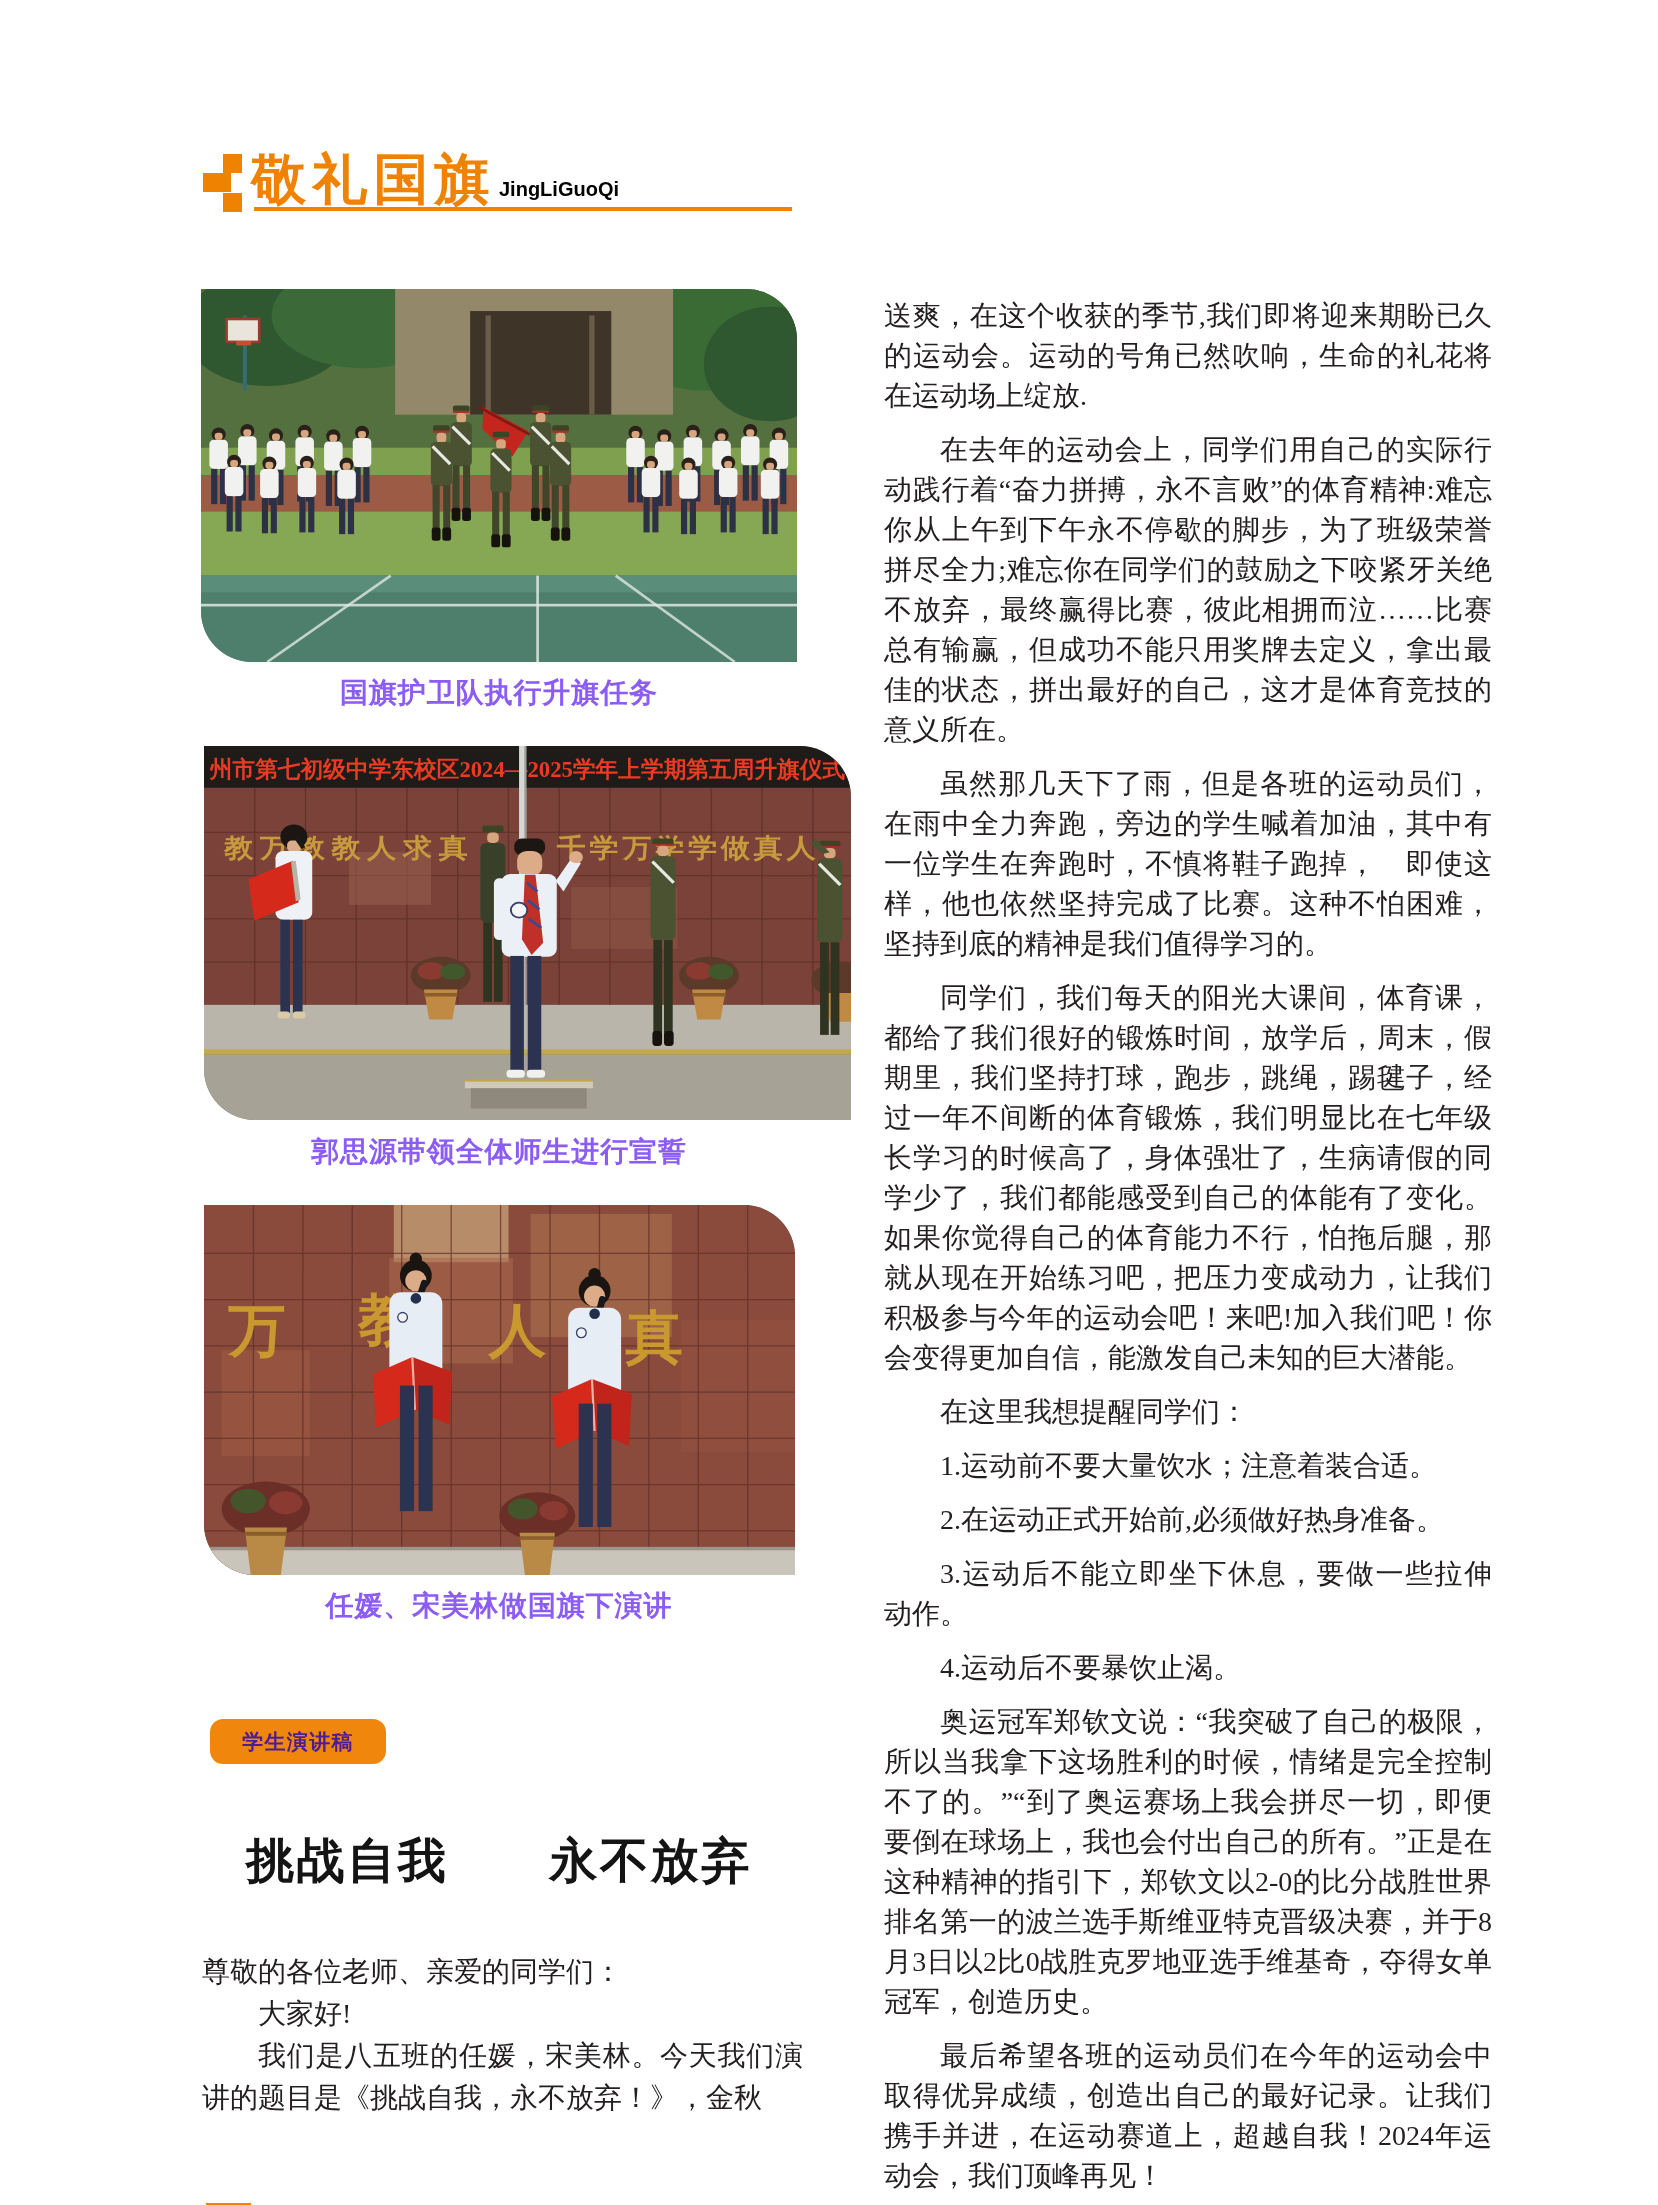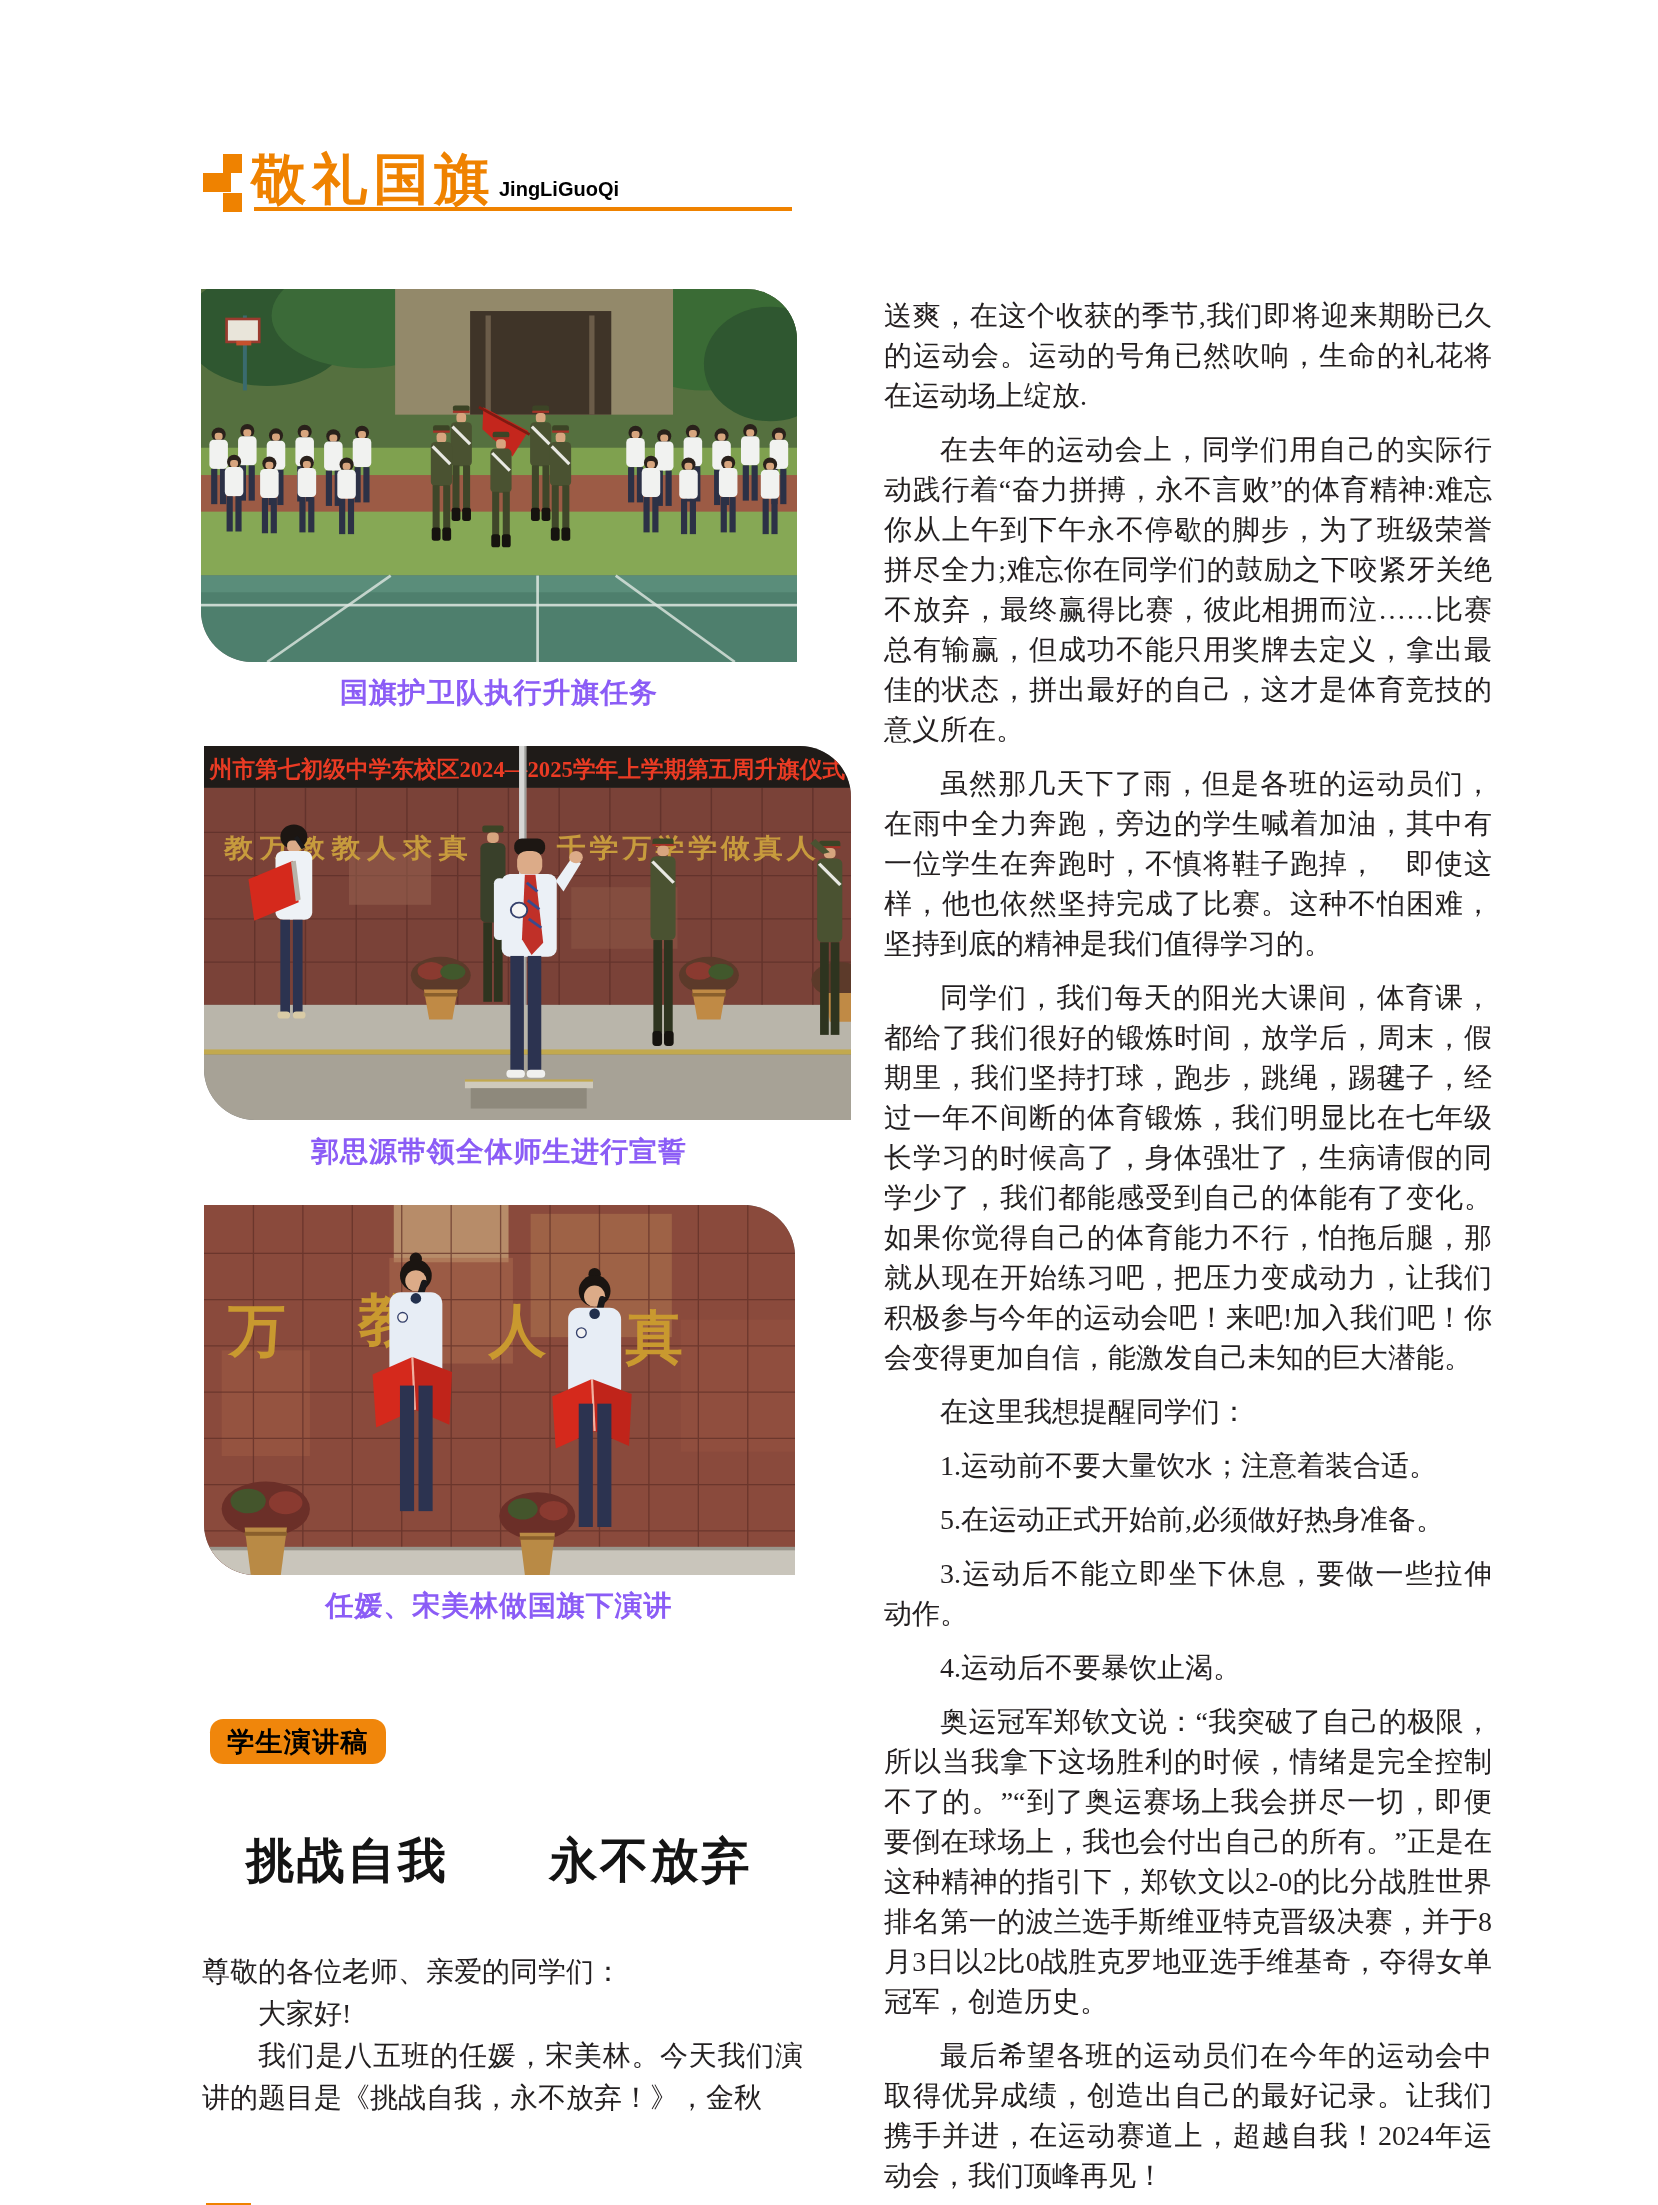--- a/index.html
+++ b/index.html
@@ -18,21 +18,21 @@
   .photo{position:absolute;overflow:hidden;border-radius:0 51px 0 51px;background:#777;}
   .photo svg{display:block;width:100%;height:100%;}
   .caption{position:absolute;left:201px;width:596px;text-align:center;
            font-family:"Liberation Sans","DejaVu Sans",sans-serif;font-weight:900;
            font-size:28px;color:#8b5cf6;letter-spacing:0.9px;}
 
   
   .badge{position:absolute;left:210px;top:1719px;width:176px;height:45px;background:#f0860b;
          border-radius:13.2px;display:flex;align-items:center;justify-content:center;}
   .badge span{font-family:"Liberation Sans","DejaVu Sans",sans-serif;font-weight:900;
-              font-size:27px;color:#000000;letter-spacing:1.3px;}
+              font-size:21px;color:#4c1d95;letter-spacing:1.3px;}
   .sp-title{position:absolute;left:201px;top:1829px;width:596px;text-align:center;
             font-weight:bold;font-size:48px;letter-spacing:2.6px;color:#141414;}
   .speech{position:absolute;left:202px;top:1924px;width:601px;font-size:28px;line-height:42px;
           text-align:justify;word-break:break-all;margin-top:27px;}
   .speech p{margin:0;}
   .indent{text-indent:2em;}
 
   
   .article{position:absolute;left:870px;top:282px;width:636px;font-size:28px;line-height:40px;
            text-align:justify;word-break:break-all;}
@@ -346,21 +346,21 @@
     <p class="indent">我们是八五班的任媛，宋美林。今天我们演讲的题目是《挑战自我，永不放弃！》，金秋</p>
   </div>
 
   <div class="article">
     <p>送爽，在这个收获的季节,我们即将迎来期盼已久的运动会。运动的号角已然吹响，生命的礼花将在运动场上绽放.</p>
     <p class="indent">在去年的运动会上，同学们用自己的实际行动践行着“奋力拼搏，永不言败”的体育精神:难忘你从上午到下午永不停歇的脚步，为了班级荣誉拼尽全力;难忘你在同学们的鼓励之下咬紧牙关绝不放弃，最终赢得比赛，彼此相拥而泣……比赛总有输赢，但成功不能只用奖牌去定义，拿出最佳的状态，拼出最好的自己，这才是体育竞技的意义所在。</p>
     <p class="indent">虽然那几天下了雨，但是各班的运动员们，在雨中全力奔跑，旁边的学生喊着加油，其中有一位学生在奔跑时，不慎将鞋子跑掉，　即使这样，他也依然坚持完成了比赛。这种不怕困难，坚持到底的精神是我们值得学习的。</p>
     <p class="indent">同学们，我们每天的阳光大课间，体育课，都给了我们很好的锻炼时间，放学后，周末，假期里，我们坚持打球，跑步，跳绳，踢毽子，经过一年不间断的体育锻炼，我们明显比在七年级长学习的时候高了，身体强壮了，生病请假的同学少了，我们都能感受到自己的体能有了变化。如果你觉得自己的体育能力不行，怕拖后腿，那就从现在开始练习吧，把压力变成动力，让我们积极参与今年的运动会吧！来吧!加入我们吧！你会变得更加自信，能激发自己未知的巨大潜能。</p>
     <p class="indent">在这里我想提醒同学们：</p>
     <p class="indent">1.运动前不要大量饮水；注意着装合适。</p>
-    <p class="indent">5.在运动正式开始前,必须做好热身准备。</p>
+    <p class="indent">2.在运动正式开始前,必须做好热身准备。</p>
     <p class="indent">3.运动后不能立即坐下休息，要做一些拉伸动作。</p>
     <p class="indent">4.运动后不要暴饮止渴。</p>
     <p class="indent">奥运冠军郑钦文说：“我突破了自己的极限，所以当我拿下这场胜利的时候，情绪是完全控制不了的。”“到了奥运赛场上我会拼尽一切，即便要倒在球场上，我也会付出自己的所有。”正是在这种精神的指引下，郑钦文以2-0的比分战胜世界排名第一的波兰选手斯维亚特克晋级决赛，并于8月3日以2比0战胜克罗地亚选手维基奇，夺得女单冠军，创造历史。</p>
     <p class="indent">最后希望各班的运动员们在今年的运动会中取得优异成绩，创造出自己的最好记录。让我们携手并进，在运动赛道上，超越自我！2024年运动会，我们顶峰再见！</p>
   </div>
 
   <div class="pagenum">
     
   </div>
 

